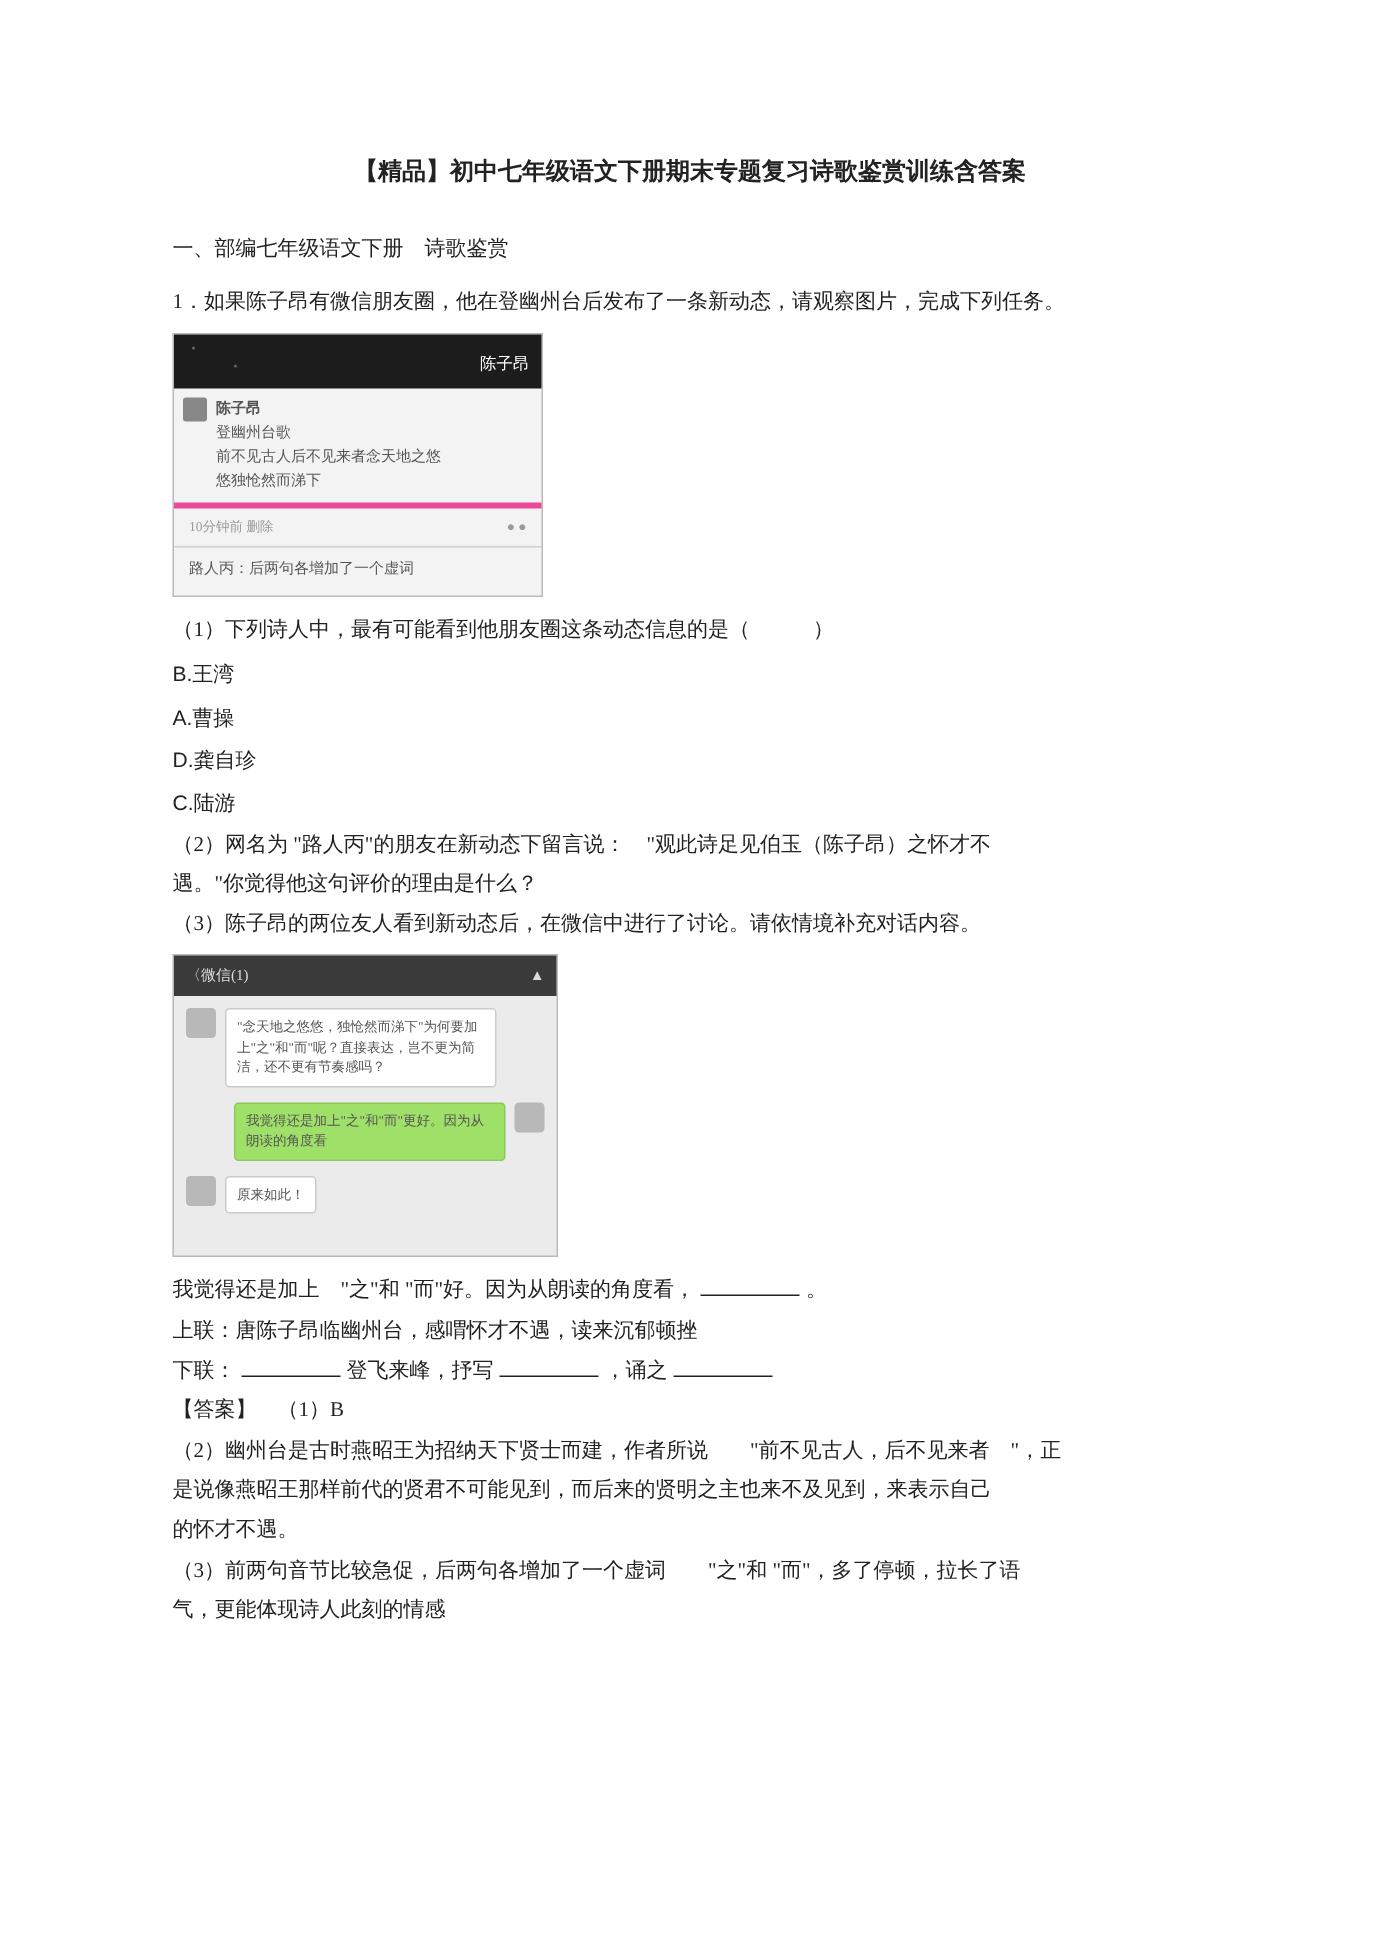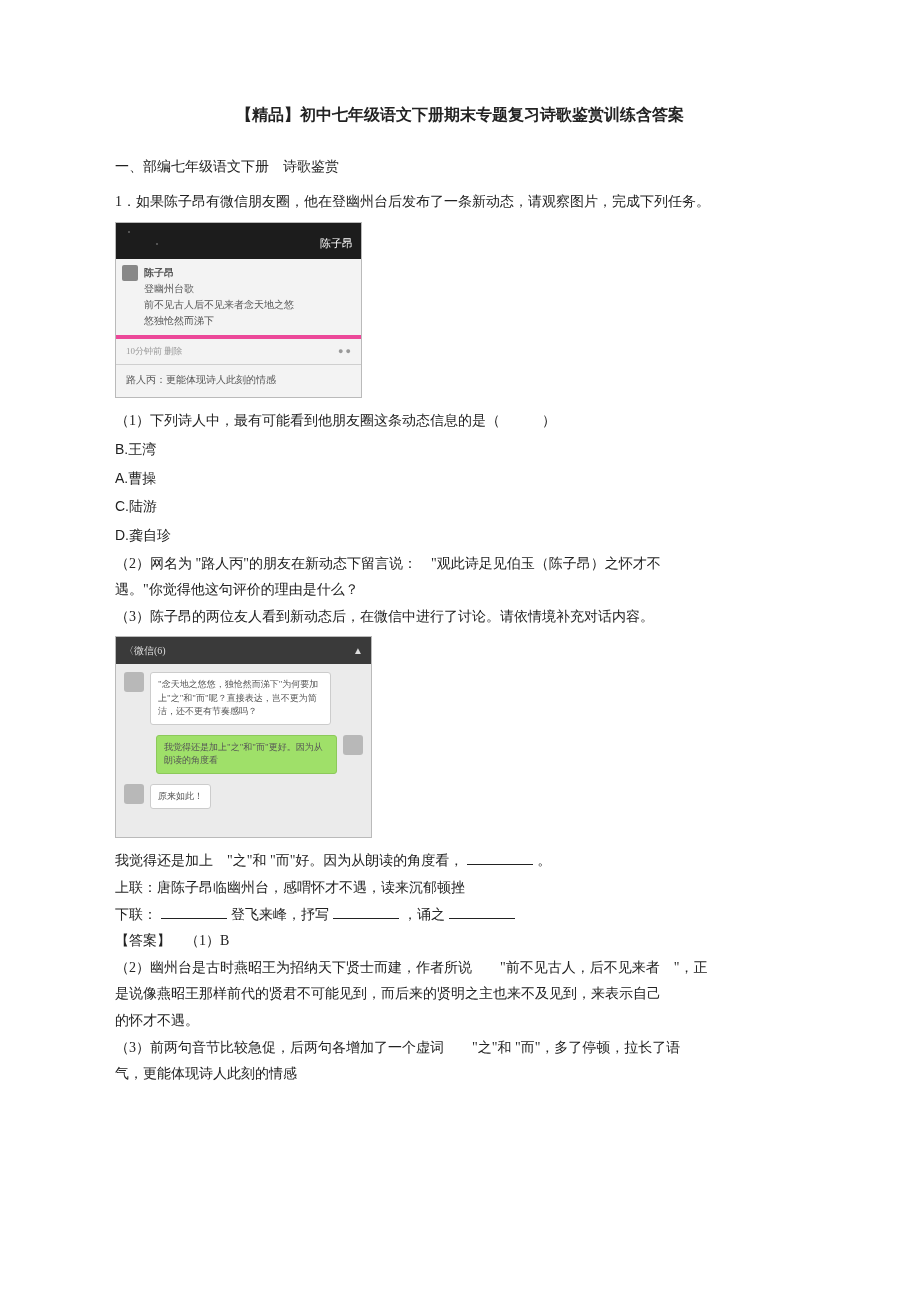--- a/index.html
+++ b/index.html
@@ -133,39 +133,39 @@
       <div class="avatar"></div>
       <div style="font-weight:bold;">陈子昂</div>
       <div>登幽州台歌</div>
       <div>前不见古人后不见来者念天地之悠</div>
       <div>悠独怆然而涕下</div>
     </div>
     <div class="row2">
       <span>10分钟前  删除</span>
       <span style="float:right;">● ●</span>
     </div>
-    <div class="row3">路人丙：更能体现诗人此刻的情感</div>
+    <div class="row3">路人丙：后两句各增加了一个虚词</div>
   </div>
 
   <div class="para">（1）下列诗人中，最有可能看到他朋友圈这条动态信息的是（　　　）</div>
   <div class="options">
     <div>B.王湾</div>
     <div>A.曹操</div>
+    <div>D.龚自珍</div>
     <div>C.陆游</div>
-    <div>D.龚自珍</div>
   </div>
 
   <div class="para">（2）网名为 "路人丙"的朋友在新动态下留言说：　"观此诗足见伯玉（陈子昂）之怀才不</div>
   <div class="para">遇。"你觉得他这句评价的理由是什么？</div>
 
   <div class="para">（3）陈子昂的两位友人看到新动态后，在微信中进行了讨论。请依情境补充对话内容。</div>
 
   <div class="chatbox">
     <div class="head">
-      <span>〈微信(6)</span>
+      <span>〈微信(1)</span>
       <span>▲</span>
     </div>
     <div class="body">
       <div class="bubble-row">
         <div class="av"></div>
         <div class="bubble bub-white">"念天地之悠悠，独怆然而涕下"为何要加上"之"和"而"呢？直接表达，岂不更为简洁，还不更有节奏感吗？</div>
       </div>
       <div class="bubble-row right">
         <div class="bubble bub-green">我觉得还是加上"之"和"而"更好。因为从朗读的角度看</div>
         <div class="av"></div>

